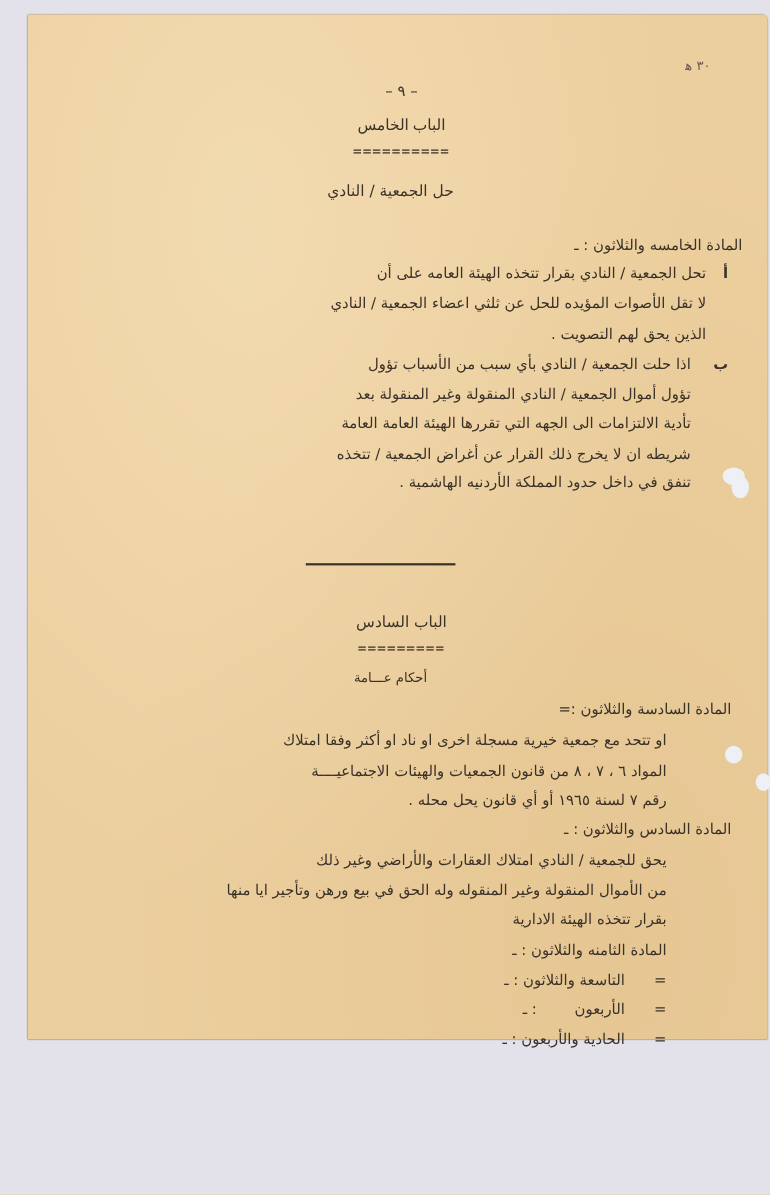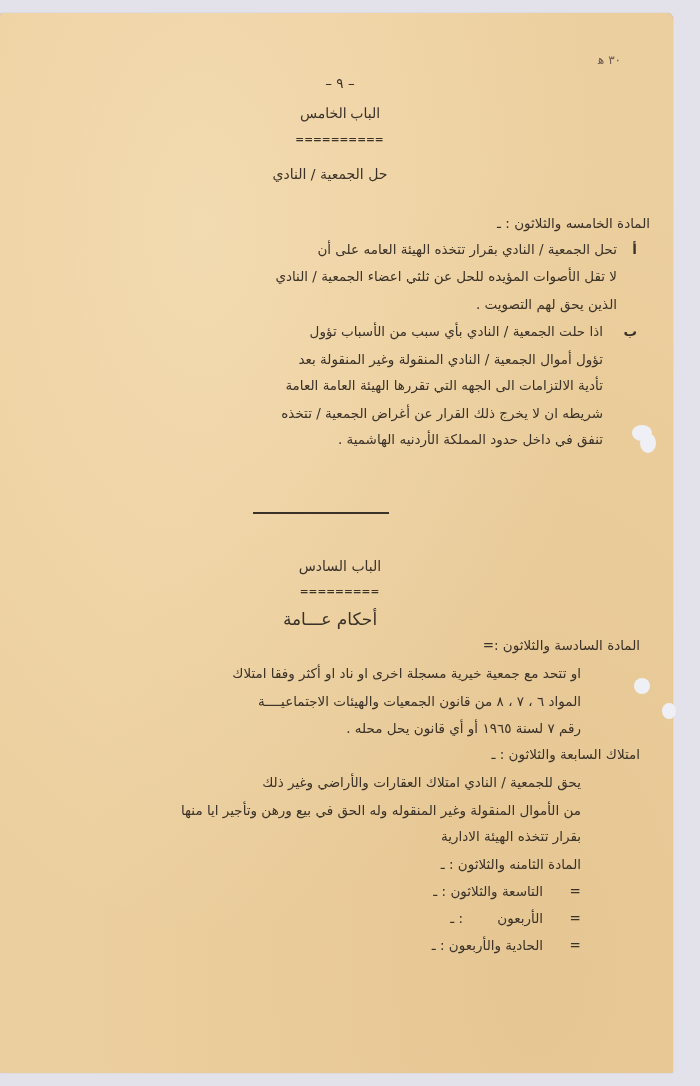--- a/index.html
+++ b/index.html
@@ -9,24 +9,24 @@
     body {
       width: 700px;
       height: 1086px;
       background: #e3e2ea;
       position: relative;
       overflow: hidden;
       font-family: "DejaVu Sans", sans-serif;
     }
     .page {
       position: absolute;
-      left: 0;
+      left: 25px;
       top: 13px;
       width: 673px;
-      height: 1060px;
+      height: 932px;
       background: #eccf9e;
       background-image:
         radial-gradient(ellipse at 30% 20%, rgba(255,240,210,0.35), rgba(0,0,0,0) 60%),
         radial-gradient(ellipse at 80% 90%, rgba(200,160,100,0.18), rgba(0,0,0,0) 60%);
       border-radius: 3px 6px 2px 2px;
       box-shadow: 0 0 1px rgba(120,90,50,0.5);
     }
     .hole {
       position: absolute;
       background: #eef0f6;
@@ -88,28 +88,28 @@
   <div class="ink" style="right:70px; top:310px;">اذا حلت الجمعية / النادي بأي سبب من الأسباب تؤول</div>
   <div class="ink" style="right:70px; top:338px;">تؤول أموال الجمعية / النادي المنقولة وغير المنقولة بعد</div>
   <div class="ink" style="right:70px; top:364px;">تأدية الالتزامات الى الجهه التي تقررها الهيئة العامة العامة</div>
   <div class="ink" style="right:70px; top:392px;">شريطه ان لا يخرج ذلك القرار عن أغراض الجمعية / تتخذه</div>
   <div class="ink" style="right:70px; top:418px;">تنفق في داخل حدود المملكة الأردنيه الهاشمية .</div>
 
   <div class="rule" style="left:253px; top:499px; width:136px;"></div>
 
   <div class="ink center" style="left:270px; top:545px; width:140px; font-size:14px;">الباب السادس</div>
   <div class="ink eq center" style="left:270px; top:570px; width:140px;">=========</div>
-  <div class="ink center" style="left:260px; top:596px; width:140px; font-size:17px;">أحكام عـــامة</div>
+  <div class="ink center" style="left:260px; top:596px; width:140px; font-size:12px;">أحكام عـــامة</div>
 
   <div class="ink" style="right:33px; top:624px;">المادة السادسة والثلاثون :=</div>
   <div class="ink" style="right:92px; top:652px;">او تتحد مع جمعية خيرية مسجلة اخرى او ناد او أكثر وفقا امتلاك</div>
   <div class="ink" style="right:92px; top:680px;">المواد ٦ ، ٧ ، ٨ من قانون الجمعيات والهيئات الاجتماعيــــة</div>
   <div class="ink" style="right:92px; top:707px;">رقم ٧ لسنة ١٩٦٥ أو أي قانون يحل محله .</div>
 
-  <div class="ink" style="right:33px; top:733px;">امتلاك السابعة والثلاثون : ـ</div>
+  <div class="ink" style="right:33px; top:733px;">المادة السادس والثلاثون : ـ</div>
   <div class="ink" style="right:92px; top:761px;">يحق للجمعية / النادي امتلاك العقارات والأراضي وغير ذلك</div>
   <div class="ink" style="right:92px; top:789px;">من الأموال المنقولة وغير المنقوله وله الحق في بيع ورهن وتأجير ايا منها</div>
   <div class="ink" style="right:92px; top:815px;">بقرار تتخذه الهيئة الادارية</div>
 
   <div class="ink" style="right:92px; top:843px;">المادة الثامنه والثلاثون : ـ</div>
 
   <div class="ink" style="right:92px; top:870px;">=</div>
   <div class="ink" style="right:130px; top:870px;">التاسعة والثلاثون : ـ</div>
 
   <div class="ink" style="right:92px; top:897px;">=</div>

